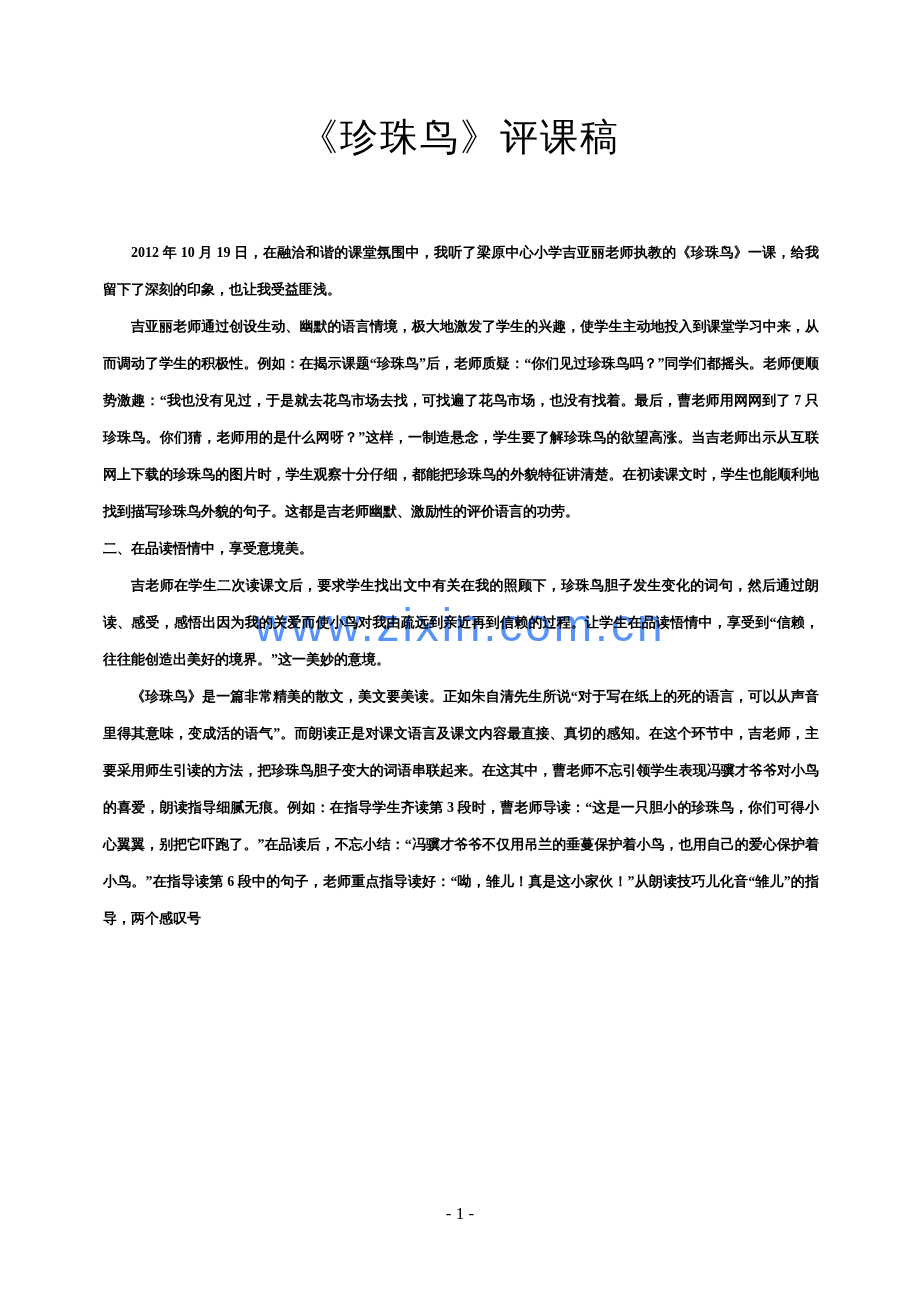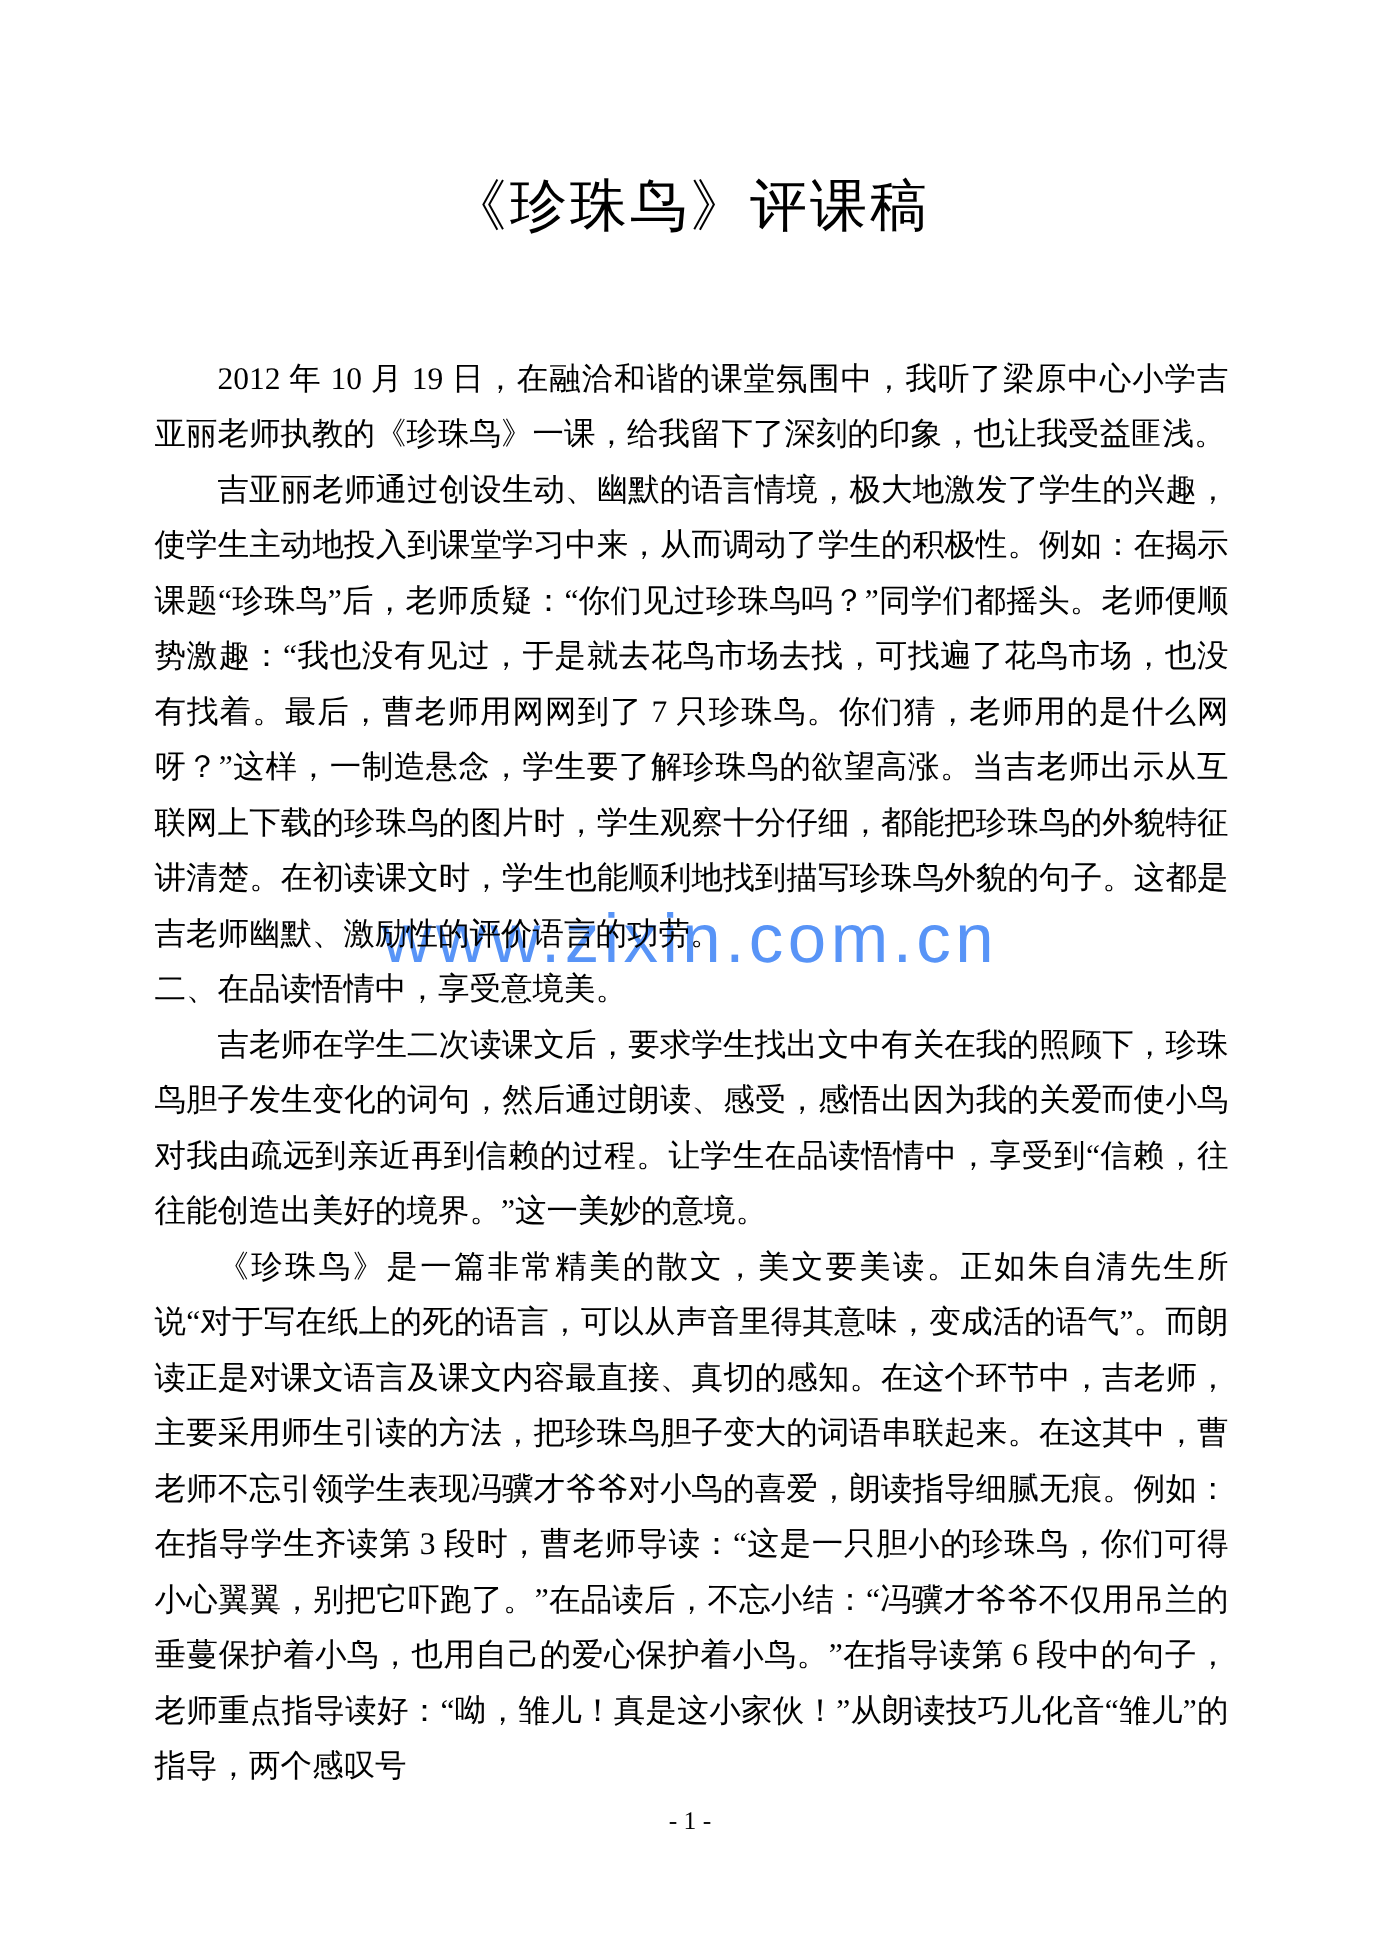--- a/index.html
+++ b/index.html
@@ -46,24 +46,25 @@
     z-index: 2;
   }
   .byline .author {
     margin-left: 64px;
   }
   .doc-body {
     position: absolute;
     top: 234px;
     left: 103px;
     width: 716px;
-    font-size: 21px;
+    font-size: 14px;
     line-height: 37px;
     text-align: justify;
     z-index: 2;
+    font-weight: bold;
   }
   .doc-body p {
     margin: 0;
     padding: 0;
   }
   .doc-body p.indent {
     text-indent: 2em;
   }
   .watermark {
     position: absolute;

